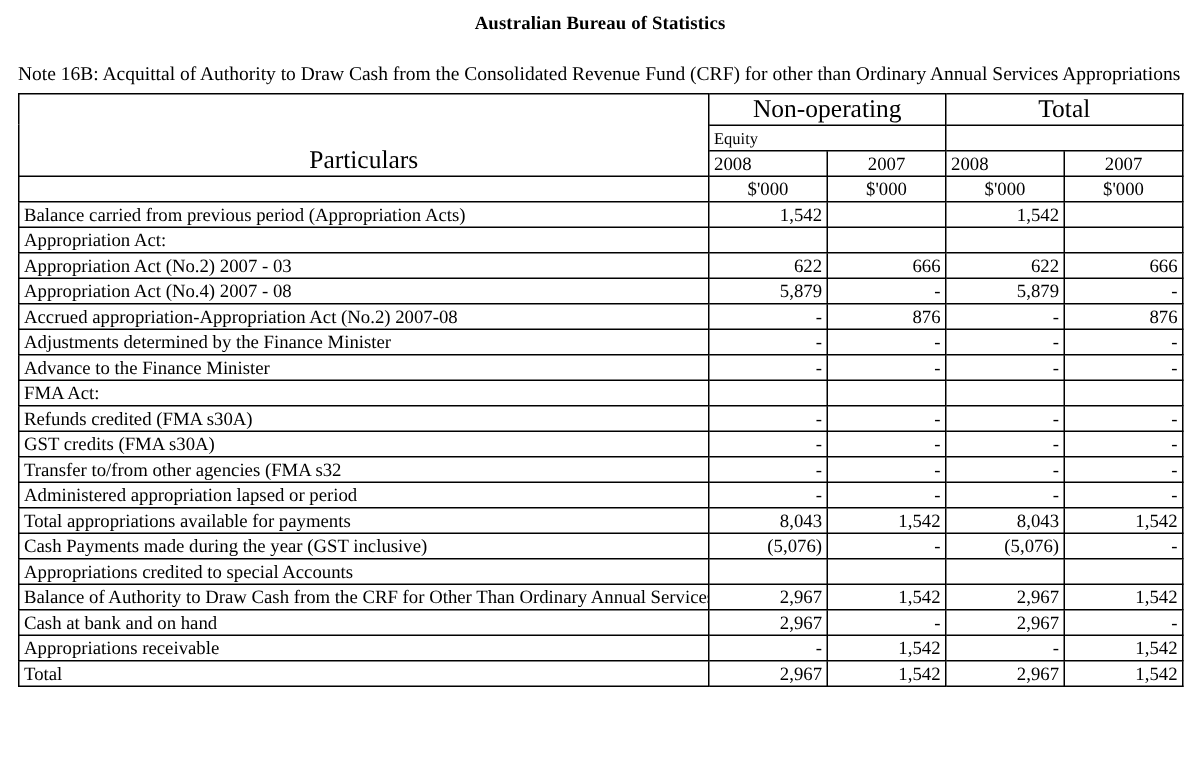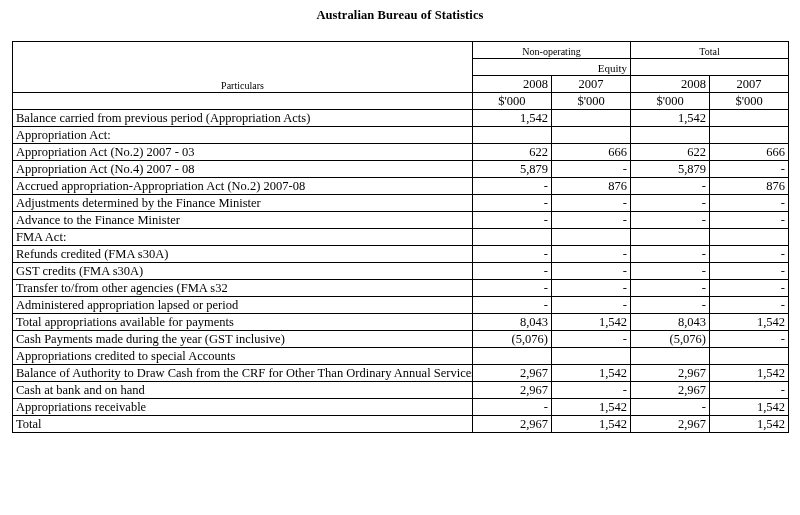--- a/index.html
+++ b/index.html
@@ -56,33 +56,33 @@
     line-height: 1.18;
     overflow: hidden;
     white-space: nowrap;
   }
   .c-particulars { width: 460px; }
   .c-num { width: 79px; }
 
   .hdr-main {
     text-align: center;
     font-weight: bold;
-    font-size: 10px;
+    font-size: 17px;
     height: 22px;
     vertical-align: middle;
   }
   .hdr-equity {
-    text-align: right;
+    text-align: left;
     font-weight: bold;
     font-size: 11px;
     height: 15px;
     vertical-align: bottom;
   }
   .hdr-year-b {
-    text-align: right;
+    text-align: left;
     font-weight: bold;
     height: 17px;
   }
   .hdr-year {
     text-align: center;
     height: 17px;
   }
   .hdr-unit-b {
     text-align: center;
     font-weight: bold;
@@ -100,20 +100,21 @@
   .two-line { height: 32px; line-height: 1.18; white-space: normal; font-weight: bold; }
 </style>
 </head>
 <body>
 
 <div class="page">
 
   <div class="doc-header">Australian Bureau of Statistics</div>
 
 
+  <div class="note-title">Note 16B: Acquittal of Authority to Draw Cash from the Consolidated Revenue Fund (CRF) for other than Ordinary Annual Services Appropriations</div>
 
   <table class="fin">
     <colgroup>
       <col class="c-particulars">
       <col class="c-num">
       <col class="c-num">
       <col class="c-num">
       <col class="c-num">
     </colgroup>
     <thead>

